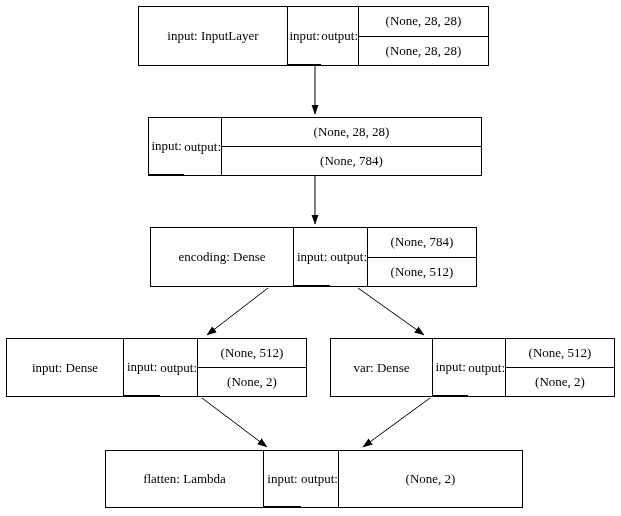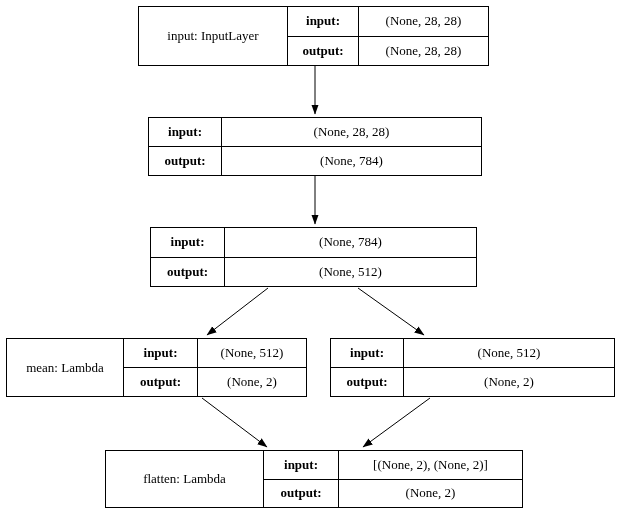--- a/index.html
+++ b/index.html
@@ -35,24 +35,23 @@
   .name-cell {
     display: flex;
     align-items: center;
     justify-content: center;
     border-right: 1px solid #000000;
     box-sizing: border-box;
     white-space: nowrap;
   }
   .io-col {
     display: flex;
-    flex-direction: column;
+    flex-direction: row;
     border-right: 1px solid #000000;
     box-sizing: border-box;
-    font-weight: bold;
   }
   .shape-col {
     flex: 1;
     display: flex;
     flex-direction: column;
     box-sizing: border-box;
   }
   .cell {
     flex: 1;
     display: flex;
@@ -101,58 +100,59 @@
       <div class="cell row-top">input:</div>
       <div class="cell">output:</div>
     </div>
     <div class="shape-col">
       <div class="cell row-top">(None, 28, 28)</div>
       <div class="cell">(None, 784)</div>
     </div>
   </div>
 
   <div class="node" style="left:150px; top:227px; width:327px; height:60px;">
+    <div class="name-cell" style="width:143px;">encoding: Dense</div>
     <div class="io-col" style="width:74px;">
       <div class="cell row-top">input:</div>
       <div class="cell">output:</div>
     </div>
     <div class="shape-col">
       <div class="cell row-top">(None, 784)</div>
       <div class="cell">(None, 512)</div>
     </div>
   </div>
 
   <div class="node" style="left:6px; top:338px; width:301px; height:59px;">
-    <div class="name-cell" style="width:117px;">mean: Lambda</div>
+    <div class="name-cell" style="width:117px;">input: Dense</div>
     <div class="io-col" style="width:74px;">
       <div class="cell row-top">input:</div>
       <div class="cell">output:</div>
     </div>
     <div class="shape-col">
       <div class="cell row-top">(None, 512)</div>
       <div class="cell">(None, 2)</div>
     </div>
   </div>
 
   <div class="node" style="left:330px; top:338px; width:285px; height:59px;">
+    <div class="name-cell" style="width:102px;">var: Dense</div>
     <div class="io-col" style="width:73px;">
       <div class="cell row-top">input:</div>
       <div class="cell">output:</div>
     </div>
     <div class="shape-col">
       <div class="cell row-top">(None, 512)</div>
       <div class="cell">(None, 2)</div>
     </div>
   </div>
 
   <div class="node" style="left:105px; top:450px; width:418px; height:58px;">
     <div class="name-cell" style="width:158px;">flatten: Lambda</div>
     <div class="io-col" style="width:75px;">
       <div class="cell row-top">input:</div>
       <div class="cell">output:</div>
     </div>
     <div class="shape-col">
-      <div class="cell row-top">[(None, 2), (None, 2)]</div>
       <div class="cell">(None, 2)</div>
     </div>
   </div>
 
 </div>
 
 </body></html>

